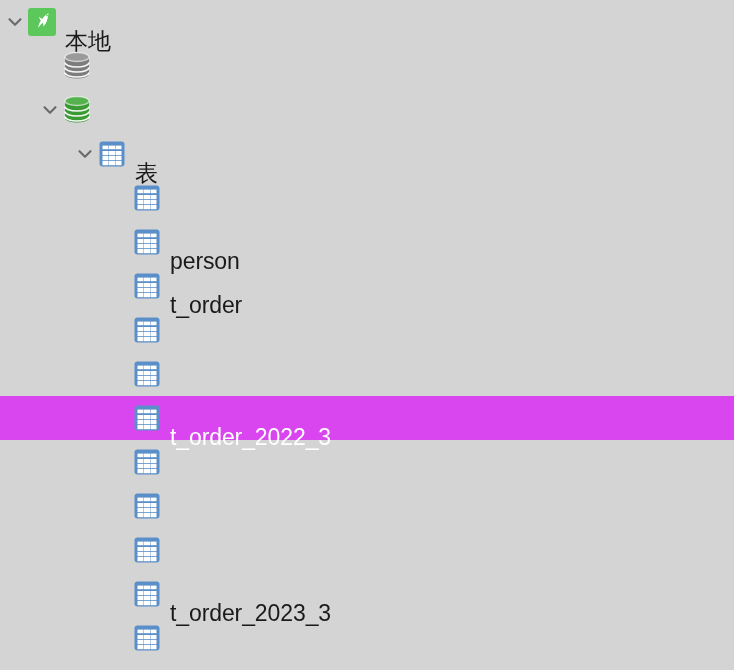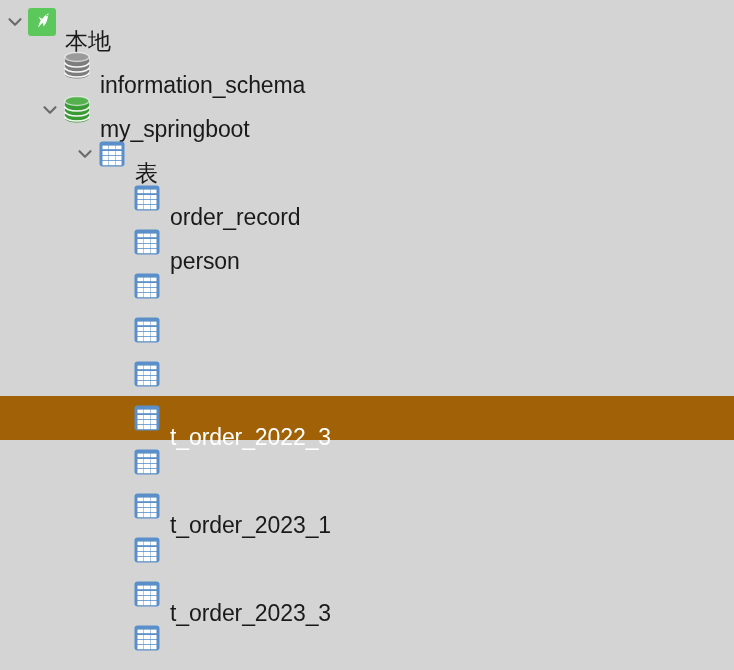--- a/index.html
+++ b/index.html
@@ -24,21 +24,21 @@
 
   .row {
     display: flex;
     align-items: center;
     height: 44px;
     width: 734px;
     box-sizing: border-box;
     position: relative;
   }
   .row.selected {
-    background: #a16207;
+    background: #d946ef;
   }
 
   
   .indent { flex: 0 0 auto; height: 1px; }
 
   
   .chevron {
     flex: 0 0 auto;
     width: 26px;
     height: 26px;
@@ -104,42 +104,40 @@
           <g>
             <path d="M1 5 h24 v17 a12 4.5 0 0 1 -24 0 z" fill="#7d7d7d"></path>
             <ellipse cx="13" cy="5" rx="12" ry="4.5" fill="#9a9a9a"></ellipse>
             <path d="M1 10.5 a12 4.5 0 0 0 24 0" fill="none" stroke="#ffffff" stroke-width="1.6" opacity="0.95"></path>
             <path d="M1 15.5 a12 4.5 0 0 0 24 0" fill="none" stroke="#ffffff" stroke-width="1.6" opacity="0.95"></path>
             <path d="M1 20.5 a12 4.5 0 0 0 24 0" fill="none" stroke="#ffffff" stroke-width="1.6" opacity="0.95"></path>
             <ellipse cx="13" cy="5" rx="12" ry="4.5" fill="none" stroke="#ffffff" stroke-width="1.4" opacity="0.6"></ellipse>
           </g>
         </svg>
       </div>
-      <div class="label">information_schema</div>
     </div>
     <div class="row">
       <div class="indent" style="width: 37px;"></div>
       <div class="chevron">
         <svg width="20" height="20" viewBox="0 0 20 20">
           <path d="M4.5 7.2 L10 12.8 L15.5 7.2" fill="none" stroke="#6a6a6a" stroke-width="2.1" stroke-linecap="round" stroke-linejoin="round"></path>
         </svg>
       </div>
       <div class="icon">
         <svg width="26" height="28" viewBox="0 0 26 28">
           <g>
             <path d="M1 5 h24 v17 a12 4.5 0 0 1 -24 0 z" fill="#3a9b35"></path>
             <ellipse cx="13" cy="5" rx="12" ry="4.5" fill="#55b04e"></ellipse>
             <path d="M1 10.5 a12 4.5 0 0 0 24 0" fill="none" stroke="#ffffff" stroke-width="1.6" opacity="0.95"></path>
             <path d="M1 15.5 a12 4.5 0 0 0 24 0" fill="none" stroke="#ffffff" stroke-width="1.6" opacity="0.95"></path>
             <path d="M1 20.5 a12 4.5 0 0 0 24 0" fill="none" stroke="#ffffff" stroke-width="1.6" opacity="0.95"></path>
             <ellipse cx="13" cy="5" rx="12" ry="4.5" fill="none" stroke="#ffffff" stroke-width="1.4" opacity="0.6"></ellipse>
           </g>
         </svg>
       </div>
-      <div class="label">my_springboot</div>
     </div>
     <div class="row">
       <div class="indent" style="width: 72px;"></div>
       <div class="chevron">
         <svg width="20" height="20" viewBox="0 0 20 20">
           <path d="M4.5 7.2 L10 12.8 L15.5 7.2" fill="none" stroke="#6a6a6a" stroke-width="2.1" stroke-linecap="round" stroke-linejoin="round"></path>
         </svg>
       </div>
       <div class="icon">
         <svg width="26" height="26" viewBox="0 0 26 26">
@@ -177,21 +175,20 @@
           <rect x="10" y="10" width="6" height="4.2" fill="#ffffff"></rect>
           <rect x="16.5" y="10" width="6" height="4.2" fill="#ffffff"></rect>
           <rect x="3.5" y="15" width="6" height="4.2" fill="#ffffff"></rect>
           <rect x="10" y="15" width="6" height="4.2" fill="#ffffff"></rect>
           <rect x="16.5" y="15" width="6" height="4.2" fill="#ffffff"></rect>
           <rect x="3.5" y="20" width="6" height="4.2" fill="#ffffff"></rect>
           <rect x="10" y="20" width="6" height="4.2" fill="#ffffff"></rect>
           <rect x="16.5" y="20" width="6" height="4.2" fill="#ffffff"></rect>
         </svg>
       </div>
-      <div class="label">order_record</div>
     </div>
     <div class="row">
       <div class="indent" style="width: 107px;"></div>
       <div class="chevron empty">
         <svg width="20" height="20" viewBox="0 0 20 20">
           <path d="M4.5 7.2 L10 12.8 L15.5 7.2" fill="none" stroke="#6a6a6a" stroke-width="2.1" stroke-linecap="round" stroke-linejoin="round"></path>
         </svg>
       </div>
       <div class="icon">
         <svg width="26" height="26" viewBox="0 0 26 26">
@@ -229,20 +226,21 @@
           <rect x="10" y="10" width="6" height="4.2" fill="#ffffff"></rect>
           <rect x="16.5" y="10" width="6" height="4.2" fill="#ffffff"></rect>
           <rect x="3.5" y="15" width="6" height="4.2" fill="#ffffff"></rect>
           <rect x="10" y="15" width="6" height="4.2" fill="#ffffff"></rect>
           <rect x="16.5" y="15" width="6" height="4.2" fill="#ffffff"></rect>
           <rect x="3.5" y="20" width="6" height="4.2" fill="#ffffff"></rect>
           <rect x="10" y="20" width="6" height="4.2" fill="#ffffff"></rect>
           <rect x="16.5" y="20" width="6" height="4.2" fill="#ffffff"></rect>
         </svg>
       </div>
+      <div class="label">t_order</div>
     </div>
     <div class="row">
       <div class="indent" style="width: 107px;"></div>
       <div class="chevron empty">
         <svg width="20" height="20" viewBox="0 0 20 20">
           <path d="M4.5 7.2 L10 12.8 L15.5 7.2" fill="none" stroke="#6a6a6a" stroke-width="2.1" stroke-linecap="round" stroke-linejoin="round"></path>
         </svg>
       </div>
       <div class="icon">
         <svg width="26" height="26" viewBox="0 0 26 26">
@@ -355,21 +353,20 @@
           <rect x="10" y="10" width="6" height="4.2" fill="#ffffff"></rect>
           <rect x="16.5" y="10" width="6" height="4.2" fill="#ffffff"></rect>
           <rect x="3.5" y="15" width="6" height="4.2" fill="#ffffff"></rect>
           <rect x="10" y="15" width="6" height="4.2" fill="#ffffff"></rect>
           <rect x="16.5" y="15" width="6" height="4.2" fill="#ffffff"></rect>
           <rect x="3.5" y="20" width="6" height="4.2" fill="#ffffff"></rect>
           <rect x="10" y="20" width="6" height="4.2" fill="#ffffff"></rect>
           <rect x="16.5" y="20" width="6" height="4.2" fill="#ffffff"></rect>
         </svg>
       </div>
-      <div class="label">t_order_2023_1</div>
     </div>
     <div class="row">
       <div class="indent" style="width: 107px;"></div>
       <div class="chevron empty">
         <svg width="20" height="20" viewBox="0 0 20 20">
           <path d="M4.5 7.2 L10 12.8 L15.5 7.2" fill="none" stroke="#6a6a6a" stroke-width="2.1" stroke-linecap="round" stroke-linejoin="round"></path>
         </svg>
       </div>
       <div class="icon">
         <svg width="26" height="26" viewBox="0 0 26 26">

